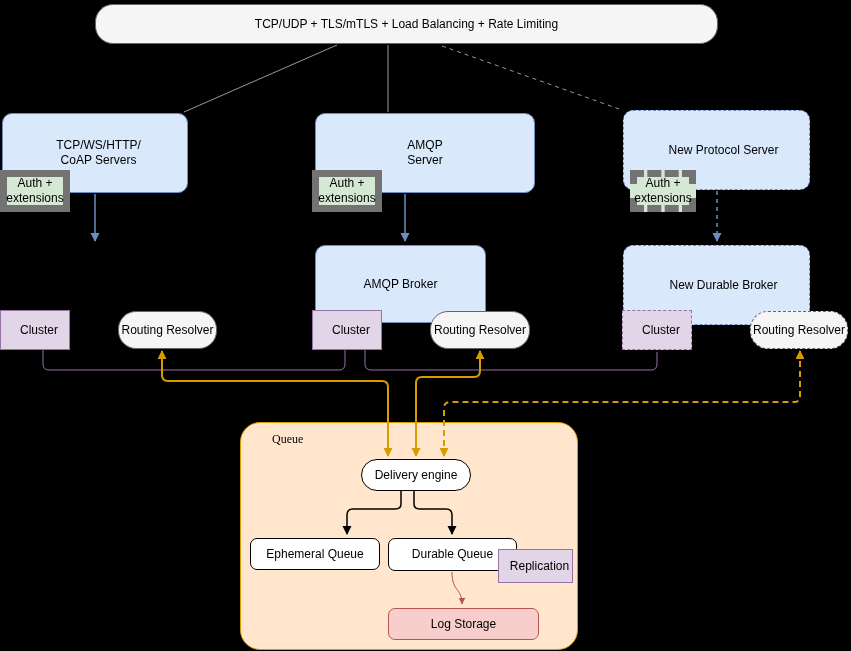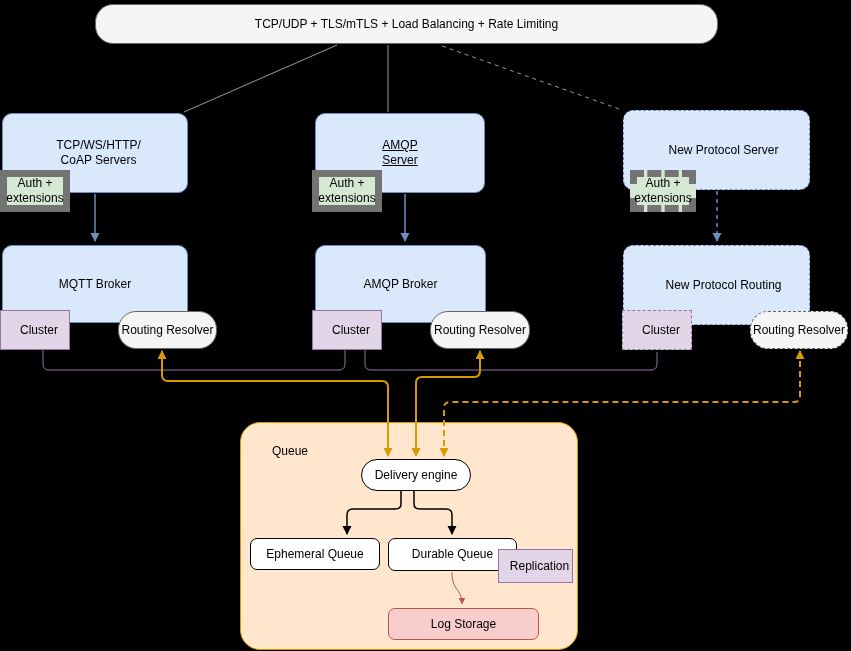--- a/index.html
+++ b/index.html
@@ -21,25 +21,25 @@
   
   .gray{background:#f5f5f5;border:1px solid #666666;border-radius:18px;z-index:12;}
   .gray.dashed{border-style:dashed;}
   
   .white{background:#ffffff;border:1px solid #000000;border-radius:7px;z-index:12;}
   
   .pink{background:#f8cecc;border:1px solid #b85450;border-radius:7px;z-index:12;}
   
   #queue-container{position:absolute;left:240px;top:422px;width:336px;height:226px;
     background:#ffe6cc;border:1px solid #d79b00;border-radius:20px;z-index:1;}
-  #queue-label{position:absolute;left:272px;top:444px;z-index:2;}
+  #queue-label{position:absolute;left:272px;top:432px;z-index:2;font-family:Liberation Serif, serif;}
   
   #top-bar{left:95px;top:4px;width:623px;height:40px;}
   #server-1{left:2px;top:113px;width:186px;height:80px;padding-left:7px;}
-  #server-2{left:315px;top:113px;width:170px;height:80px;text-decoration:underline;}
+  #server-2{left:315px;top:113px;width:220px;height:80px;}
   #server-3{left:623px;top:110px;width:187px;height:80px;}
   #auth-1{left:0px;top:170px;width:70px;height:42px;}
   #auth-2{left:312px;top:170px;width:70px;height:42px;}
   #auth-3{left:630px;top:170px;width:66px;height:42px;}
   #broker-1{left:2px;top:245px;width:186px;height:78px;}
   #broker-2{left:315px;top:245px;width:171px;height:78px;}
   #broker-3{left:623px;top:245px;width:187px;height:80px;}
   #cluster-1{left:0px;top:310px;width:70px;height:40px;}
   #cluster-2{left:312px;top:310px;width:70px;height:40px;}
   #cluster-3{left:622px;top:310px;width:70px;height:40px;}
@@ -97,36 +97,35 @@
 
   <div class="node gray" id="top-bar">TCP/UDP + TLS/mTLS + Load Balancing + Rate Limiting</div>
 
   <div id="queue-container"></div>
   <div id="queue-label">Queue</div>
 
   <div class="node blue" id="server-1">TCP/WS/HTTP/
 CoAP Servers</div>
   <div class="node green" id="auth-1">Auth +
 extensions</div>
-  <div class="node blue" id="broker-1">MQTT Broker</div>
   <div class="node purple" id="cluster-1">Cluster</div>
   <div class="node gray" id="resolver-1">Routing Resolver</div>
 
   <div class="node blue" id="server-2">AMQP
 Server</div>
   <div class="node green" id="auth-2">Auth +
 extensions</div>
   <div class="node blue" id="broker-2">AMQP Broker</div>
   <div class="node purple" id="cluster-2">Cluster</div>
   <div class="node gray" id="resolver-2">Routing Resolver</div>
 
   <div class="node blue dashed" id="server-3">New Protocol Server</div>
   <div class="node green dashed" id="auth-3">Auth +
 extensions</div>
-  <div class="node blue dashed" id="broker-3">New Protocol Routing</div>
+  <div class="node blue dashed" id="broker-3">New Durable Broker</div>
   <div class="node purple dashed" id="cluster-3">Cluster</div>
   <div class="node gray dashed" id="resolver-3">Routing Resolver</div>
 
   <div class="node white" id="delivery-engine">Delivery engine</div>
   <div class="node white" id="ephemeral-queue">Ephemeral Queue</div>
   <div class="node white" id="durable-queue">Durable Queue</div>
   <div class="node pink" id="log-storage">Log Storage</div>
   <div class="node purple" id="replication">Replication</div>
 
 </div>

